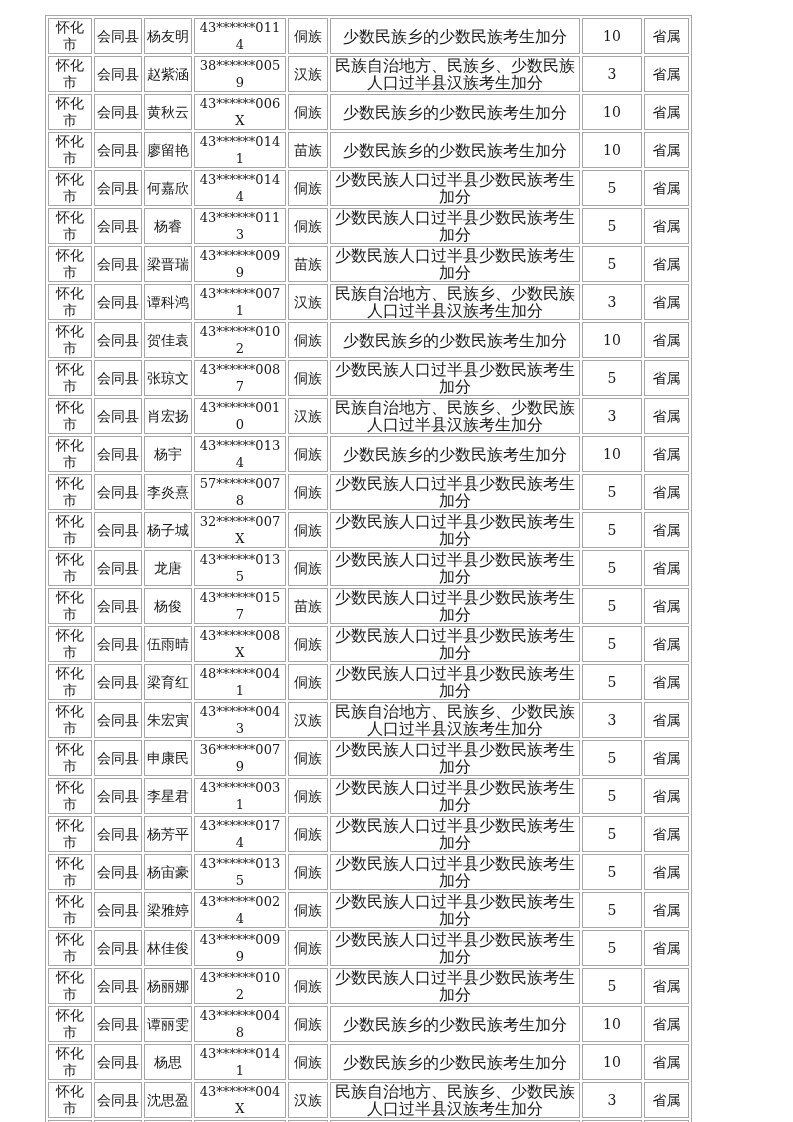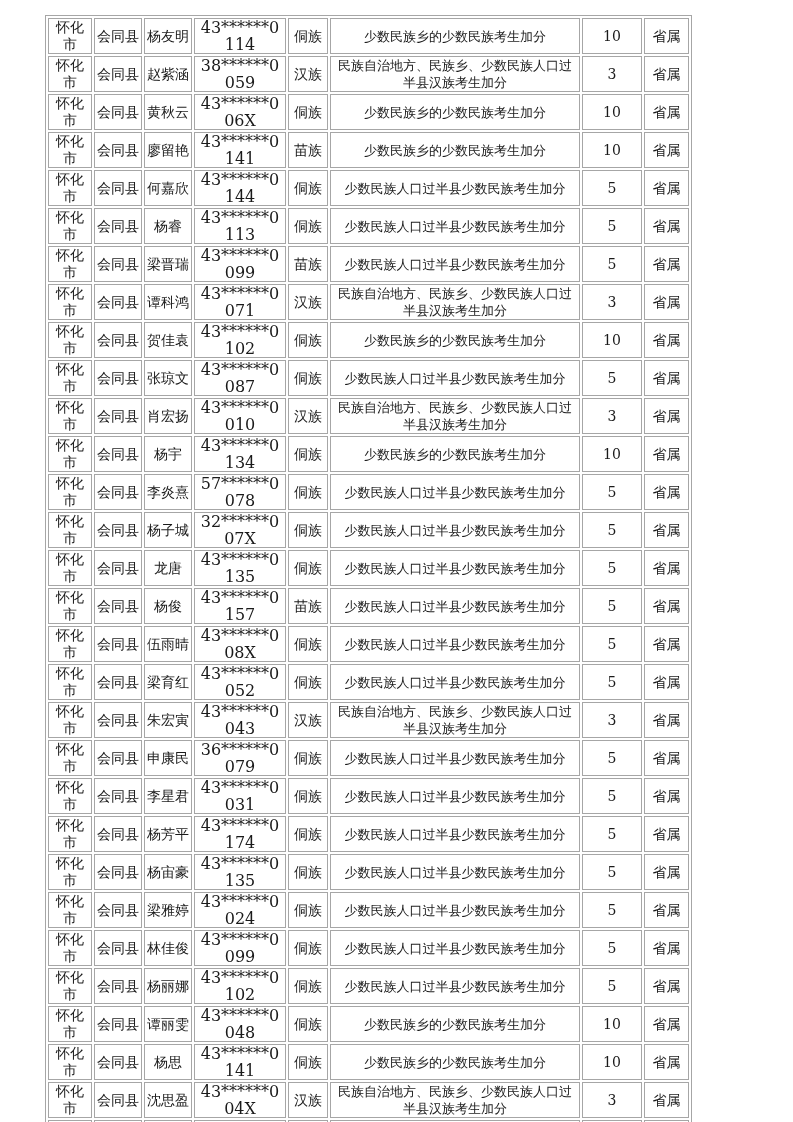--- a/index.html
+++ b/index.html
@@ -37,24 +37,24 @@
     height: 32px;
     padding: 0 1px;
     text-align: center;
     vertical-align: middle;
     font-size: 14px;
     line-height: 17px;
     word-break: break-all;
     overflow: hidden;
   }
   table.bonus-table td.cell-policy {
+    font-size: 16px;
+  }
+  table.bonus-table td.cell-id {
     font-size: 13px;
-  }
-  table.bonus-table td.cell-id {
-    font-size: 16px;
     letter-spacing: 0;
   }
   col.c-city   { width: 44px; }
   col.c-county { width: 48px; }
   col.c-name   { width: 48px; }
   col.c-id     { width: 92px; }
   col.c-ethnic { width: 40px; }
   col.c-policy { width: 250px; }
   col.c-points { width: 60px; }
   col.c-affil  { width: 45px; }
@@ -242,21 +242,21 @@
           <td class="cell-id">43******008X</td>
           <td class="cell-ethnicity">侗族</td>
           <td class="cell-policy">少数民族人口过半县少数民族考生加分</td>
           <td class="cell-points">5</td>
           <td class="cell-affiliation">省属</td>
         </tr>
         <tr>
           <td class="cell-city">怀化市</td>
           <td class="cell-county">会同县</td>
           <td class="cell-name">梁育红</td>
-          <td class="cell-id">43******0052</td>
+          <td class="cell-id">48******0041</td>
           <td class="cell-ethnicity">侗族</td>
           <td class="cell-policy">少数民族人口过半县少数民族考生加分</td>
           <td class="cell-points">5</td>
           <td class="cell-affiliation">省属</td>
         </tr>
         <tr>
           <td class="cell-city">怀化市</td>
           <td class="cell-county">会同县</td>
           <td class="cell-name">朱宏寅</td>
           <td class="cell-id">43******0043</td>

